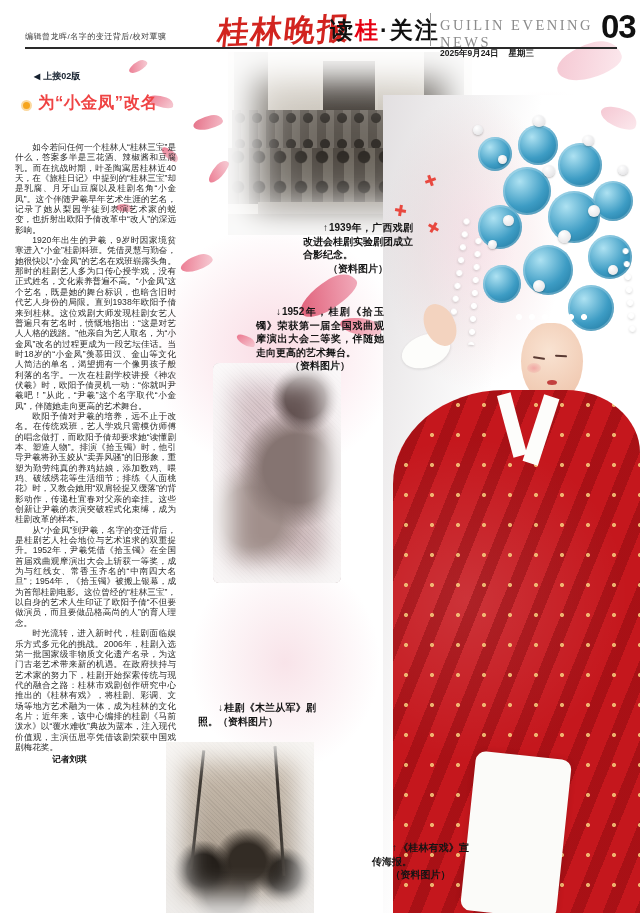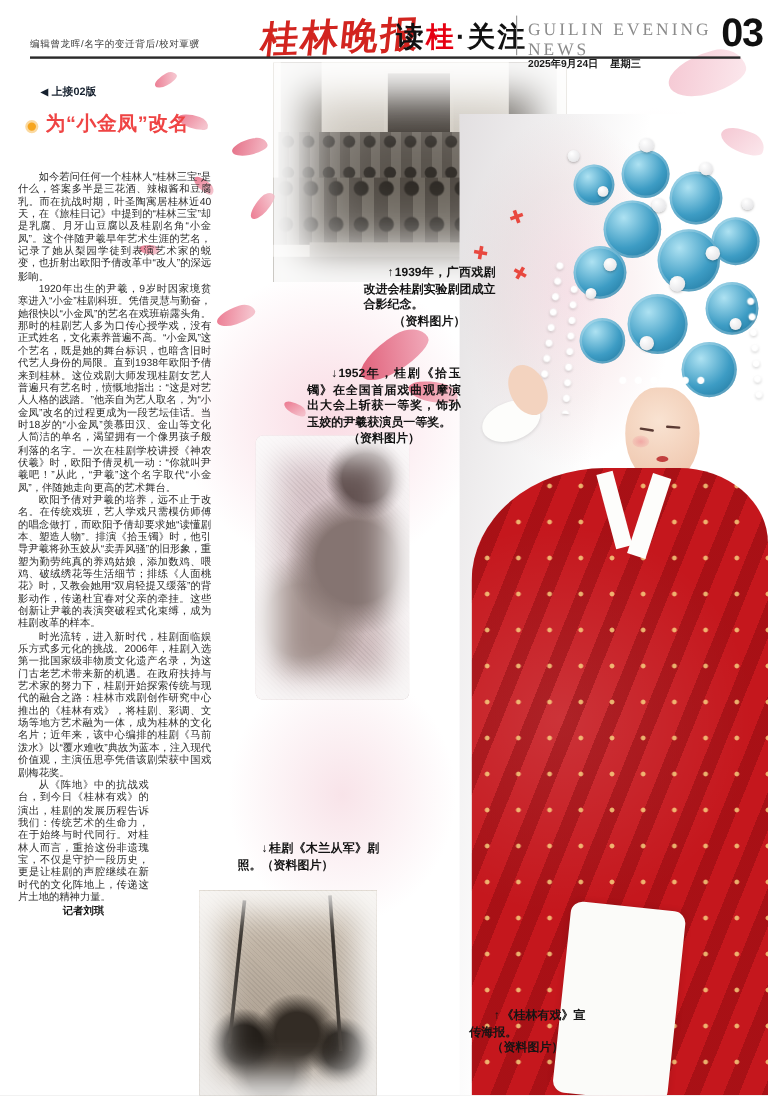--- a/index.html
+++ b/index.html
@@ -43,21 +43,21 @@
   .byline { font-weight:800; text-align:center; text-indent:0 !important; margin-top:2px !important; color:#111; }
 
   
   .caption { position:absolute; z-index:7; font-size:10px; font-weight:700; color:#141414; line-height:13.5px; text-align:justify; }
   .caption p { text-indent:2em; margin:0; }
   .cap-arrow { font-weight:900; margin-right:1px; }
   .cap-credit { text-align:center; text-indent:0; }
   #caption-1 { left:303px; top:221px; width:110px; }
   #caption-2 { left:256px; top:305px; width:128px; }
   #caption-3 { left:198px; top:701px; width:118px; }
-  #caption-4 { left:391px; top:841px; width:97px;font-family:Liberation Mono, monospace; }
+  #caption-4 { left:372px; top:841px; width:97px; }
 
   
   .wash { position:absolute; z-index:1; border-radius:50%; pointer-events:none; }
   #wash-1 { left:150px; top:225px; width:250px; height:250px; background:radial-gradient(closest-side, rgba(246,196,210,.6), rgba(246,196,210,0)); }
   #wash-2 { left:190px; top:555px; width:190px; height:215px; background:radial-gradient(closest-side, rgba(243,205,215,.55), rgba(243,205,215,0)); }
   #wash-3 { left:450px; top:90px; width:190px; height:165px; background:radial-gradient(closest-side, rgba(248,215,222,.55), rgba(248,215,222,0)); }
 
   .petal { position:absolute; z-index:3; border-radius:65% 35% 55% 45% / 55% 60% 40% 45%;
     background:linear-gradient(115deg, #e8607b, #f3b8c4 85%); opacity:.85; }
   #pt1 { left:128px; top:62px;  width:20px; height:9px;  transform:rotate(-28deg); }
@@ -294,32 +294,32 @@
   <div class="hdr-rule"></div>
 
   <div class="continued"><span class="arr">◀</span><span>上接02版</span></div>
   <div class="headline-bullet"></div>
   <div class="headline1">为“小金凤”改名</div>
 
   <div class="body-col">
     <p>如今若问任何一个桂林人“桂林三宝”是什么，答案多半是三花酒、辣椒酱和豆腐乳。而在抗战时期，叶圣陶寓居桂林近40天，在《旅桂日记》中提到的“桂林三宝”却是乳腐、月牙山豆腐以及桂剧名角“小金凤”。这个伴随尹羲早年艺术生涯的艺名，记录了她从梨园学徒到表演艺术家的蜕变，也折射出欧阳予倩改革中“改人”的深远影响。</p>
     <p>1920年出生的尹羲，9岁时因家境贫寒进入“小金”桂剧科班。凭借灵慧与勤奋，她很快以“小金凤”的艺名在戏班崭露头角。那时的桂剧艺人多为口传心授学戏，没有正式姓名，文化素养普遍不高。“小金凤”这个艺名，既是她的舞台标识，也暗含旧时代艺人身份的局限。直到1938年欧阳予倩来到桂林。这位戏剧大师发现桂剧女艺人普遍只有艺名时，愤慨地指出：“这是对艺人人格的践踏。”他亲自为艺人取名，为“小金凤”改名的过程更成为一段艺坛佳话。当时18岁的“小金凤”羡慕田汉、金山等文化人简洁的单名，渴望拥有一个像男孩子般利落的名字。一次在桂剧学校讲授《神农伏羲》时，欧阳予倩灵机一动：“你就叫尹羲吧！”从此，“尹羲”这个名字取代“小金凤”，伴随她走向更高的艺术舞台。</p>
     <p>欧阳予倩对尹羲的培养，远不止于改名。在传统戏班，艺人学戏只需模仿师傅的唱念做打，而欧阳予倩却要求她“读懂剧本、塑造人物”。排演《拾玉镯》时，他引导尹羲将孙玉姣从“卖弄风骚”的旧形象，重塑为勤劳纯真的养鸡姑娘，添加数鸡、喂鸡、破绒绣花等生活细节；排练《人面桃花》时，又教会她用“双肩轻提又缓落”的背影动作，传递杜宜春对父亲的牵挂。这些创新让尹羲的表演突破程式化束缚，成为桂剧改革的样本。</p>
+    <p>从“小金凤”到尹羲，名字的变迁背后，是桂剧艺人社会地位与艺术追求的双重提升。1952年，尹羲凭借《拾玉镯》在全国首届戏曲观摩演出大会上斩获一等奖，成为与红线女、常香玉齐名的“中南四大名旦”；1954年，《拾玉镯》被搬上银幕，成为首部桂剧电影。这位曾经的“桂林三宝”，以自身的艺术人生印证了欧阳予倩“不但要做演员，而且要做品格高尚的人”的育人理念。</p>
     <p>时光流转，进入新时代，桂剧面临娱乐方式多元化的挑战。2006年，桂剧入选第一批国家级非物质文化遗产名录，为这门古老艺术带来新的机遇。在政府扶持与艺术家的努力下，桂剧开始探索传统与现代的融合之路：桂林市戏剧创作研究中心推出的《桂林有戏》，将桂剧、彩调、文场等地方艺术融为一体，成为桂林的文化名片；近年来，该中心编排的桂剧《马前泼水》以“覆水难收”典故为蓝本，注入现代价值观，主演伍思亭凭借该剧荣获中国戏剧梅花奖。</p>
     <span class="float-spacer"></span>
-    <p>从《阵地》中的抗战戏台，到今日《桂林有戏》的演出，桂剧的发展历程告诉我们：传统艺术的生命力，在于始终与时代同行。对桂林人而言，重拾这份非遗瑰宝，不仅是守护一段历史，更是让桂剧的声腔继续在新时代的文化阵地上，传递这片土地的精神力量。</p>
     <p class="byline">记者刘琪</p>
   </div>
 
   <div class="caption" id="caption-1">
     <p><span class="cap-arrow">↑</span><span>1939年，广西戏剧改进会桂剧实验剧团成立合影纪念。</span></p>
     <div class="cap-credit">（资料图片）</div>
   </div>
   <div class="caption" id="caption-2">
-    <p><span class="cap-arrow">↓</span><span>1952年，桂剧《拾玉镯》在全国首届戏曲观摩演出大会上斩获一等奖，饰孙玉姣的尹羲获演员一等奖。</span></p>
+    <p><span class="cap-arrow">↓</span><span>1952年，桂剧《拾玉镯》荣获第一届全国戏曲观摩演出大会二等奖，伴随她走向更高的艺术舞台。</span></p>
     <div class="cap-credit">（资料图片）</div>
   </div>
   <div class="caption" id="caption-3">
     <p><span class="cap-arrow">↓</span><span>桂剧《木兰从军》剧照。</span><span>（资料图片）</span></p>
   </div>
   <div class="caption" id="caption-4">
     <p><span class="cap-arrow">↑</span><span>《桂林有戏》宣传海报。</span></p>
     <div class="cap-credit">（资料图片）</div>
   </div>
 

